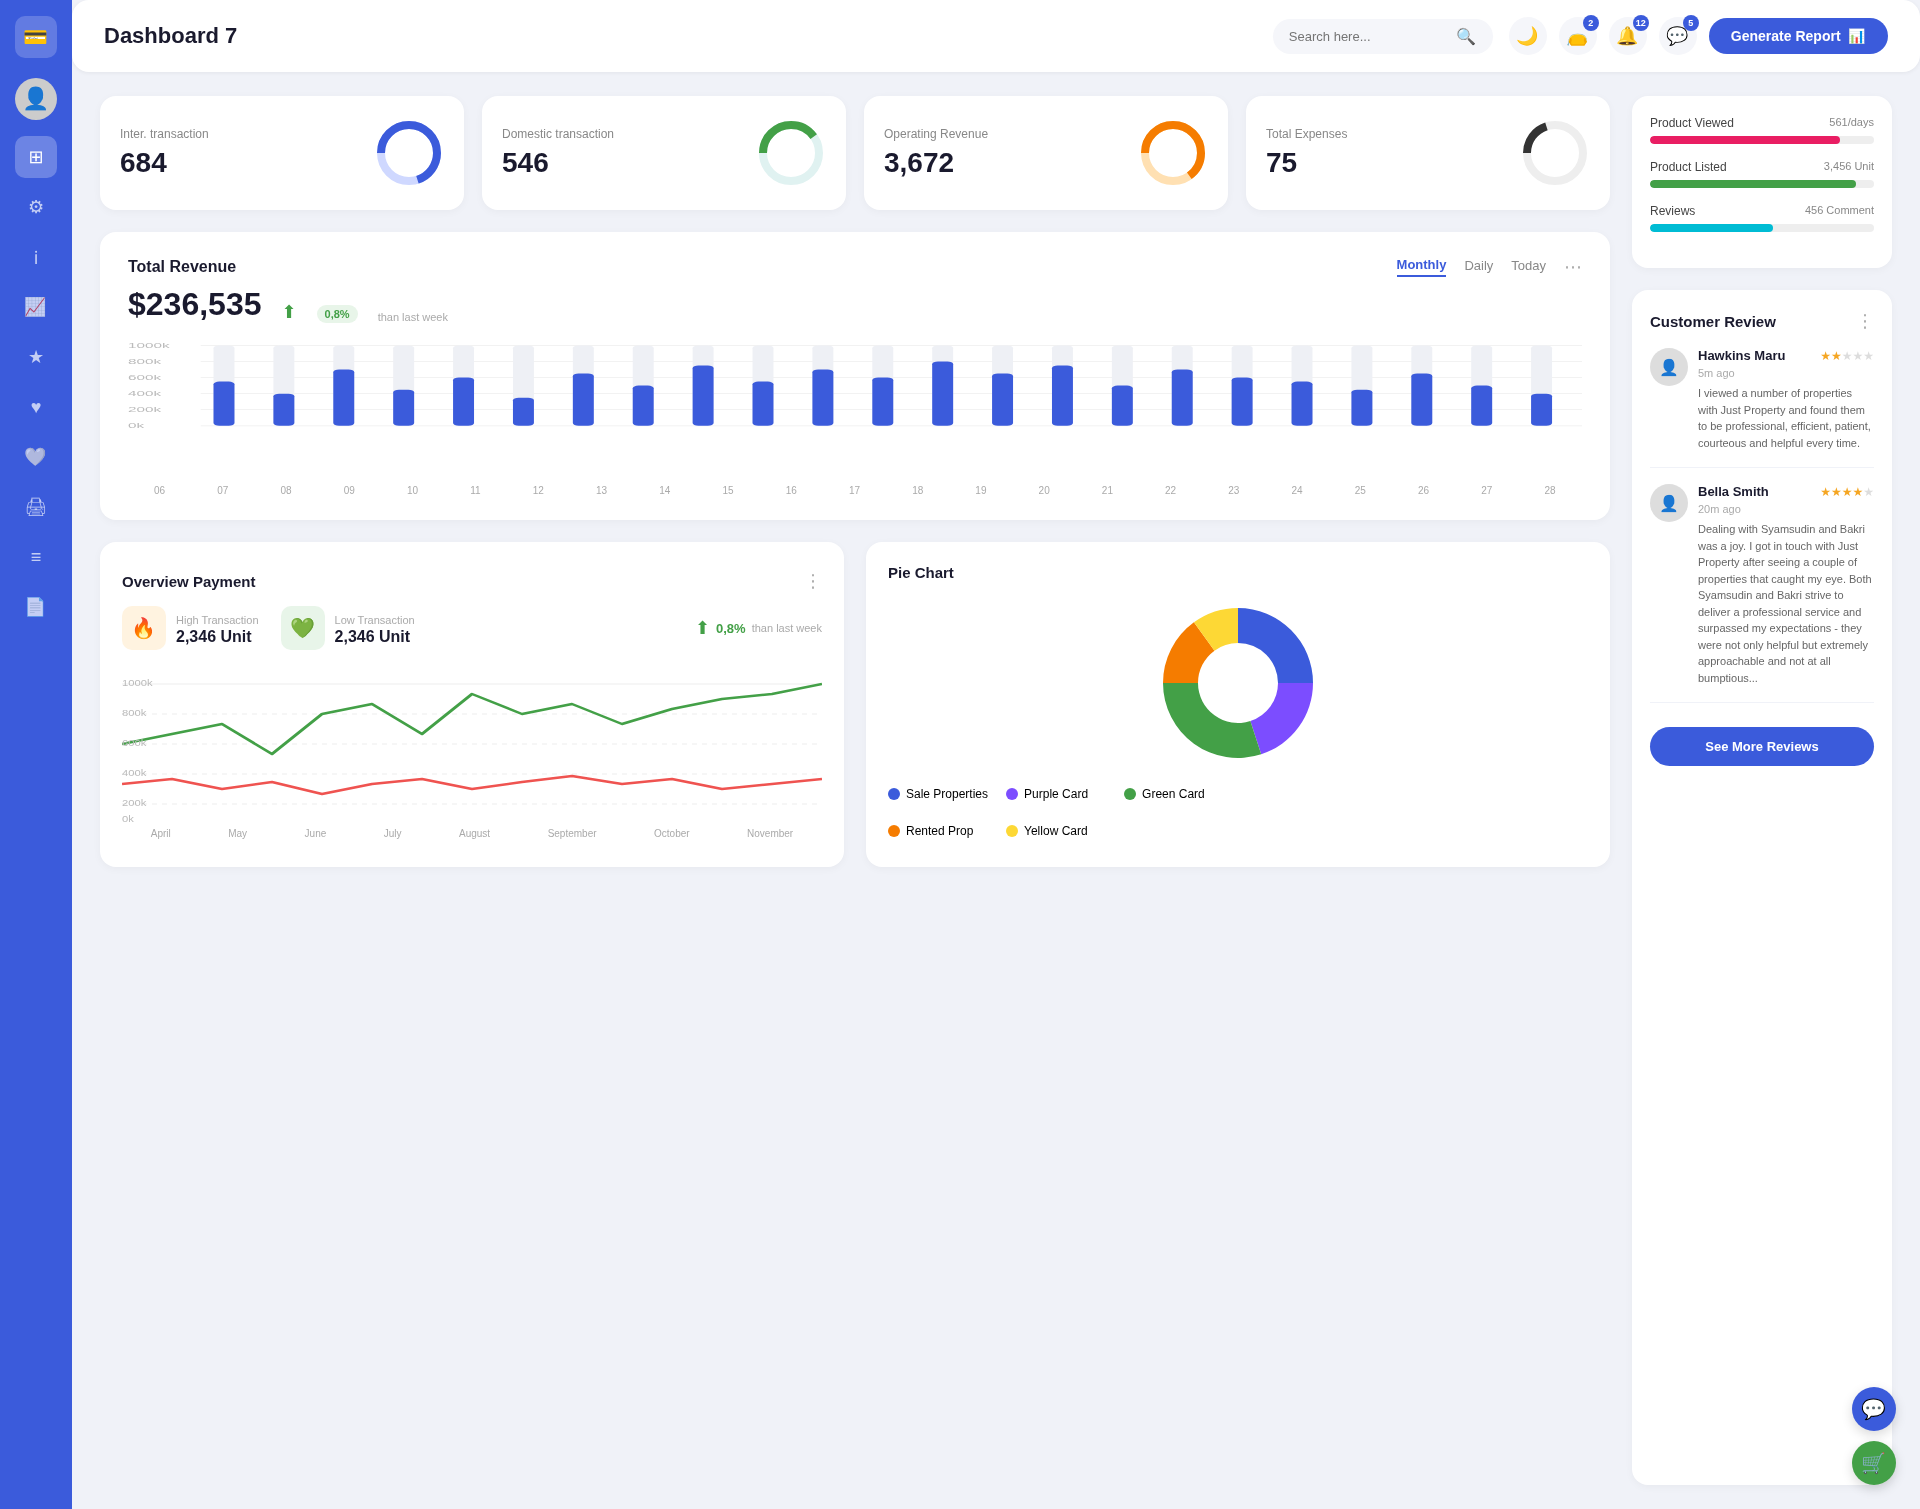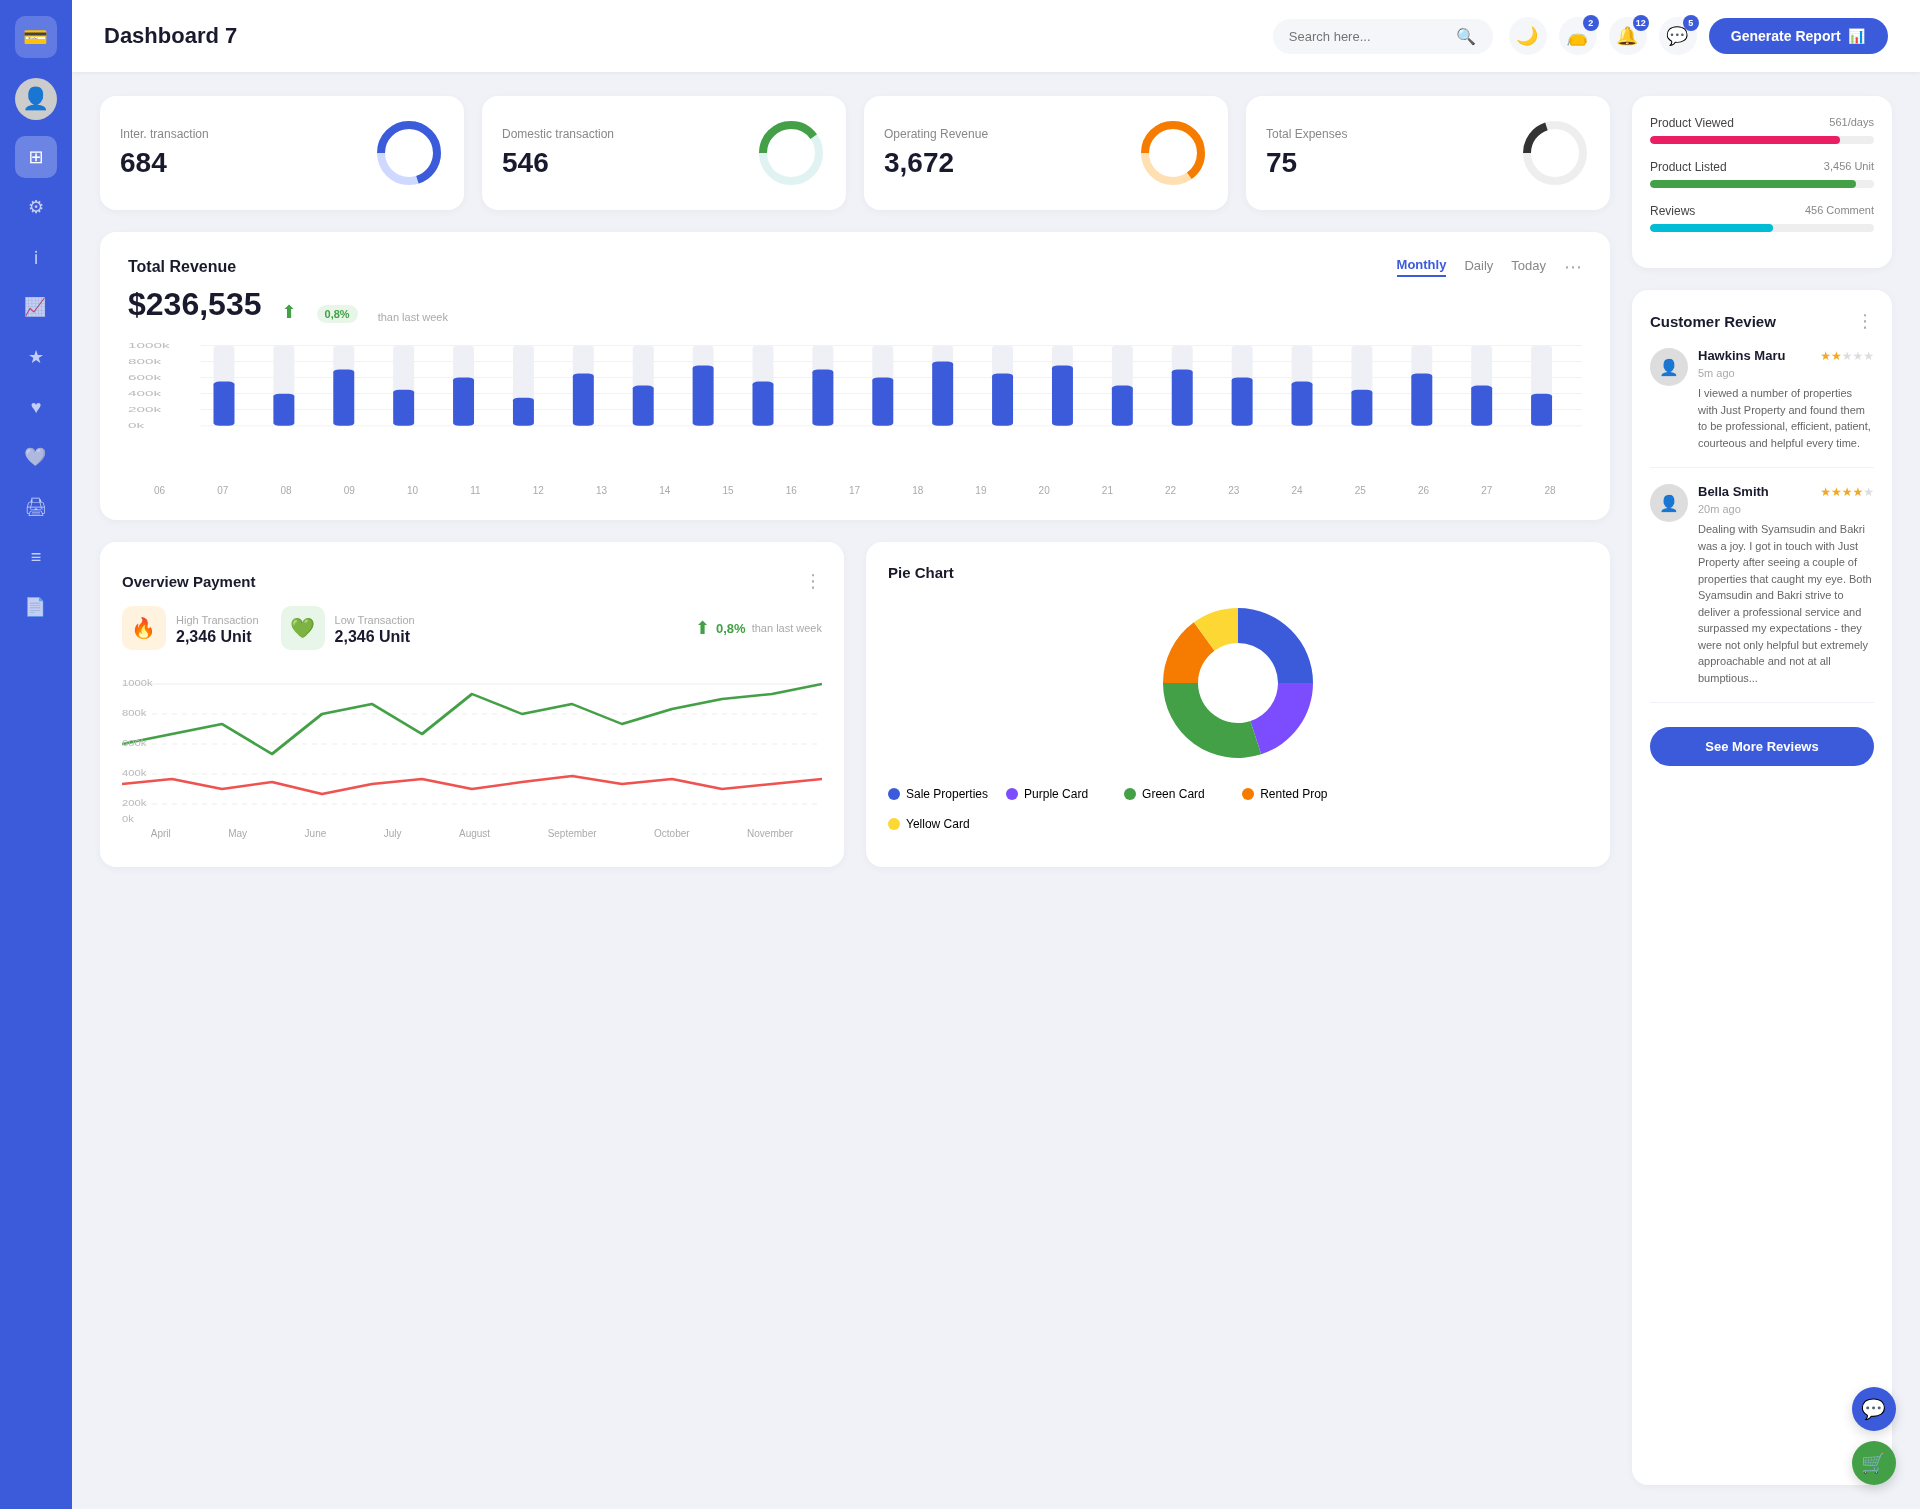--- a/index.html
+++ b/index.html
@@ -60,20 +60,21 @@
 
     
     .header {
       background: #fff;
       display: flex;
       align-items: center;
       padding: 0 32px;
       height: 72px;
       gap: 16px;
       box-shadow: 0 1px 4px rgba(0,0,0,0.06);
+      border-radius: 17px;
     }
     .header-title {
       font-size: 22px;
       font-weight: 700;
       color: #1a1a2e;
       flex: 1;
     }
     .search-box {
       display: flex;
       align-items: center;
@@ -269,22 +270,22 @@
       background: #fff;
       border-radius: 16px;
       padding: 22px 22px;
       box-shadow: 0 2px 8px rgba(0,0,0,0.04);
       display: flex;
       flex-direction: column;
       align-items: center;
     }
     .pie-title { font-size: 15px; font-weight: 600; color: #1a1a2e; align-self: flex-start; margin-bottom: 12px; }
     .pie-legend {
-      display: grid; grid-template-columns: 1fr 1fr 1fr 1fr;
-      gap: 16px 18px;
+      display: grid; grid-template-columns: 1fr 1fr 1fr;
+      gap: 23px 18px;
       margin-top: 14px;
       align-self: flex-start;
       font-size: 12px;
     }
     .legend-item { display: flex; align-items: center; gap: 6px; }
     .legend-dot { width: 12px; height: 12px; border-radius: 50%; }
 
     
     .metrics-card {
       background: #fff;

